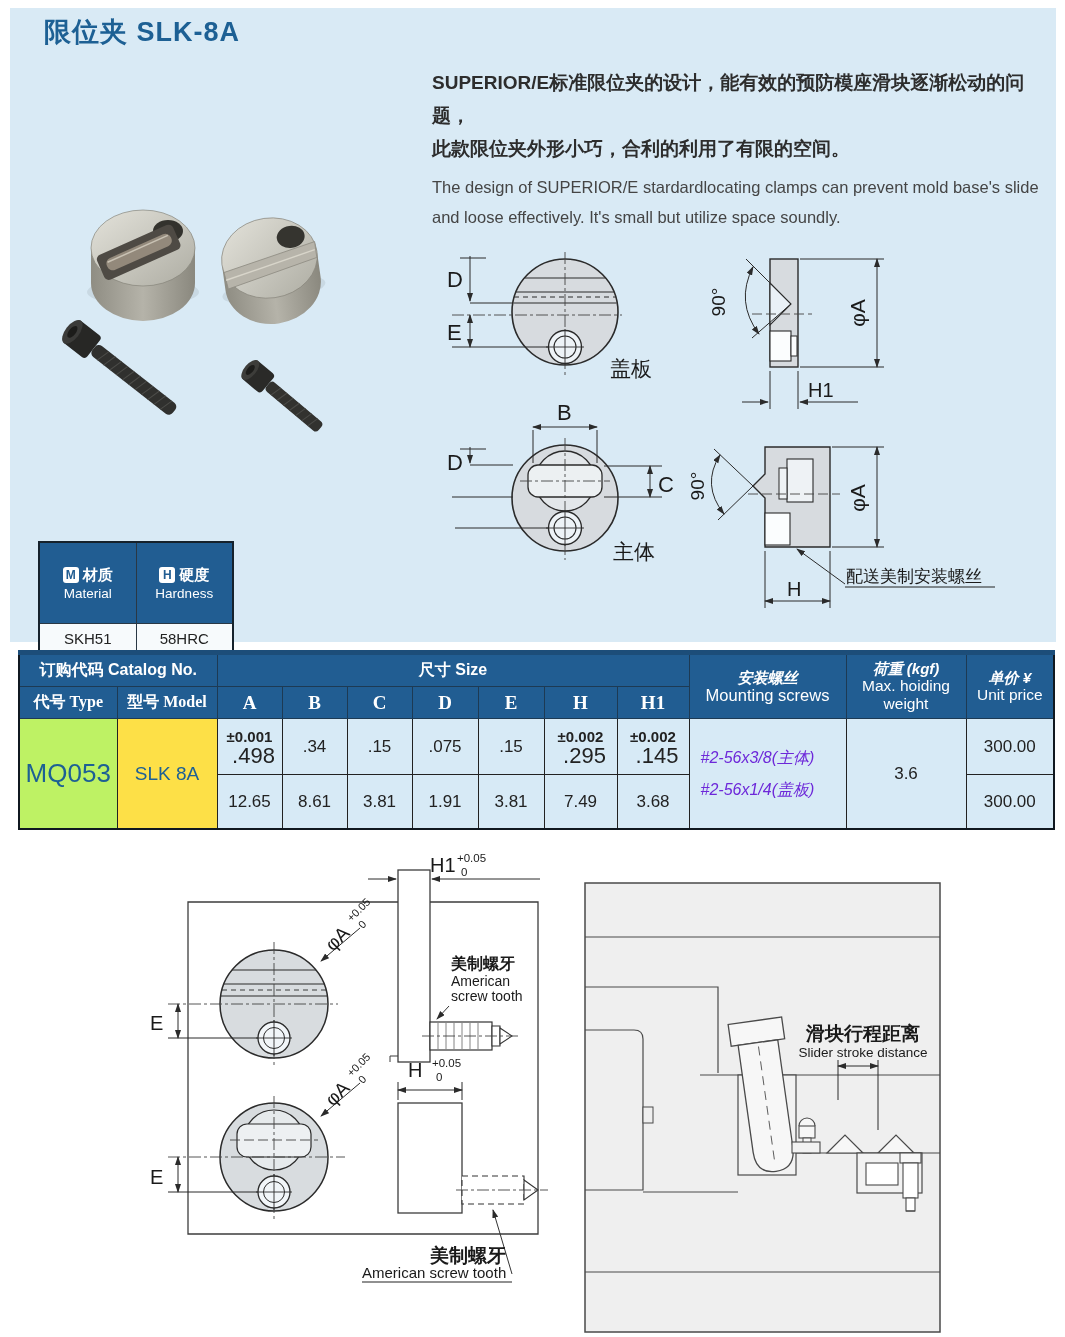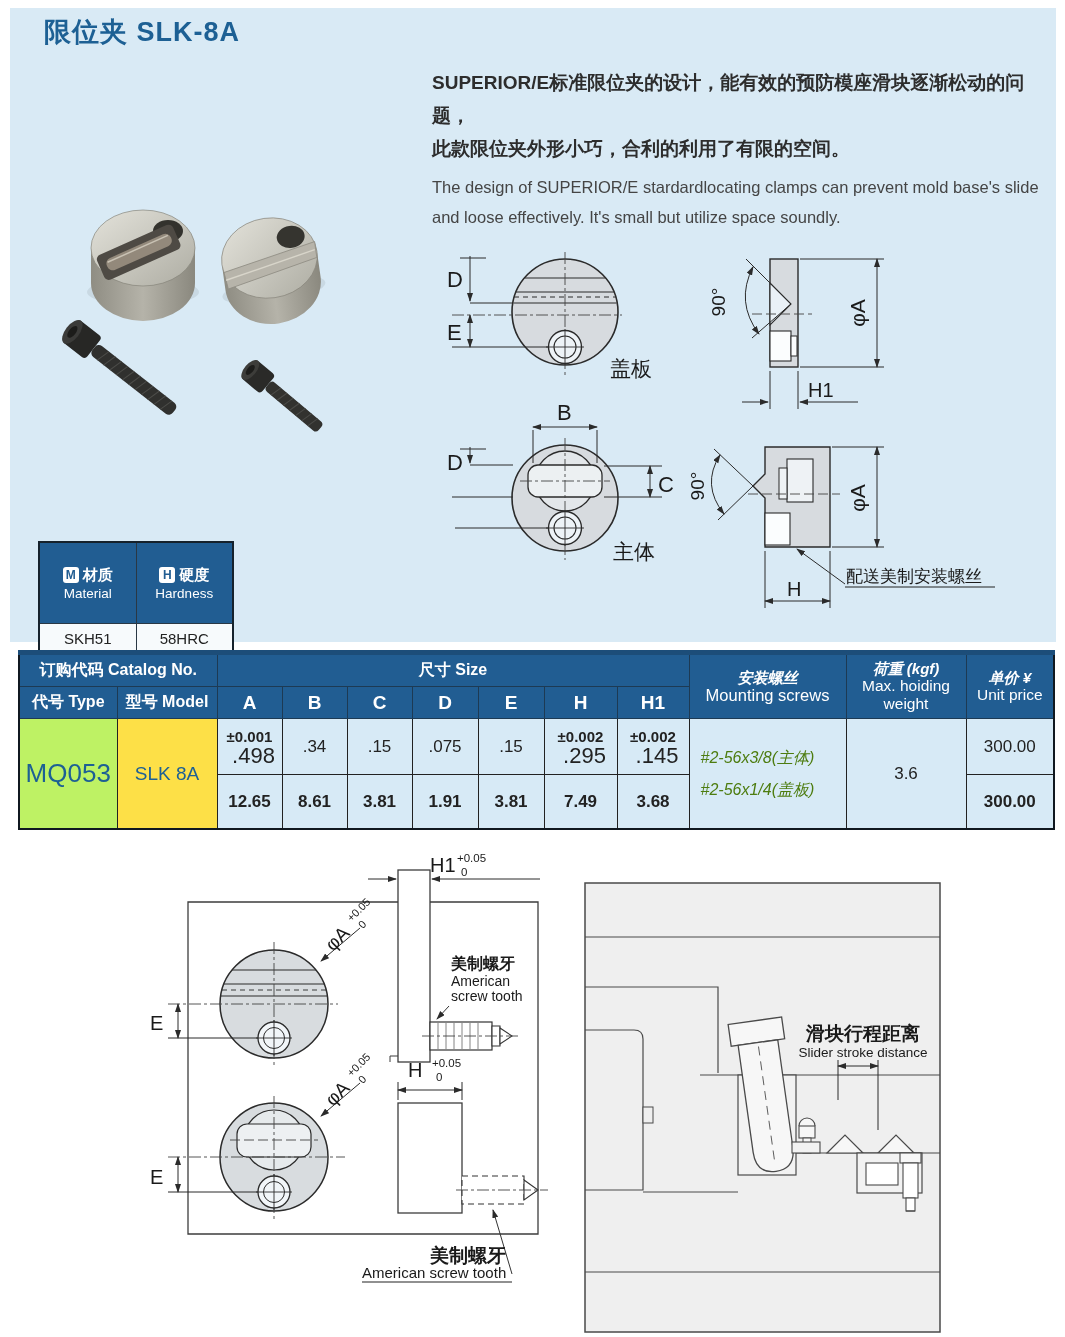--- a/index.html
+++ b/index.html
@@ -27,33 +27,33 @@
       color:#215d92;font-size:12px;font-weight:bold;border-radius:3px;margin-right:4px;
       vertical-align:middle;text-align:center;}
   
   .spec-table{position:absolute;left:18px;top:650px;width:1035px;border-collapse:collapse;
       table-layout:fixed;border:2px solid #101820;border-top:5px solid #1c4d79;}
   .spec-table th{background:#215d92;color:#fff;font-weight:600;border:1px solid #1d3a54;
       text-align:center;vertical-align:middle;padding:0;}
   .spec-table td{background:#d7eaf6;color:#222;border:1px solid #222;text-align:center;
       vertical-align:middle;font-size:17px;padding:0;}
   .hr1 th{height:31px;font-size:16px;}
-  .hr2 th{height:31px;font-size:16px;}
+  .hr2 th{height:31px;font-size:16px;font-family:Liberation Serif, serif;}
   .hr2 th.dim{font-size:19px;font-weight:600;}
   .dr1 td{height:55px;}
-  .dr2 td{height:53px;font-weight:bold;}
+  .dr2 td{height:53px;}
   td.typecell{background:#bef264;color:#1d6094;font-size:26px;}
   td.modelcell{background:#fde047;color:#1d6094;font-size:19px;}
   .tol{font-size:15px;font-weight:700;line-height:18px;}
   .tolval{font-size:22px;line-height:20px;padding-left:8px;}
   .script{font-family:Liberation Sans, sans-serif;font-style:italic;}
   th .script{font-size:15px;line-height:17px;}
   .hl2{font-size:15.5px;font-weight:400;line-height:18px;}
   td.mountcell{text-align:left;padding-left:11px;background:#d7eaf6;}
-  td.mountcell div{font-size:16px;line-height:32px;color:#4d7c0f;}
+  td.mountcell div{font-size:16px;line-height:32px;color:#6d28d9;}
 </style>
 </head>
 <body>
 
 <div class="panel"></div>
 
 <div class="page-title">限位夹 SLK-8A</div>
 
 <div class="intro">
   <div class="cn">SUPERIOR/E标准限位夹的设计，能有效的预防模座滑块逐渐松动的问题，</div>

